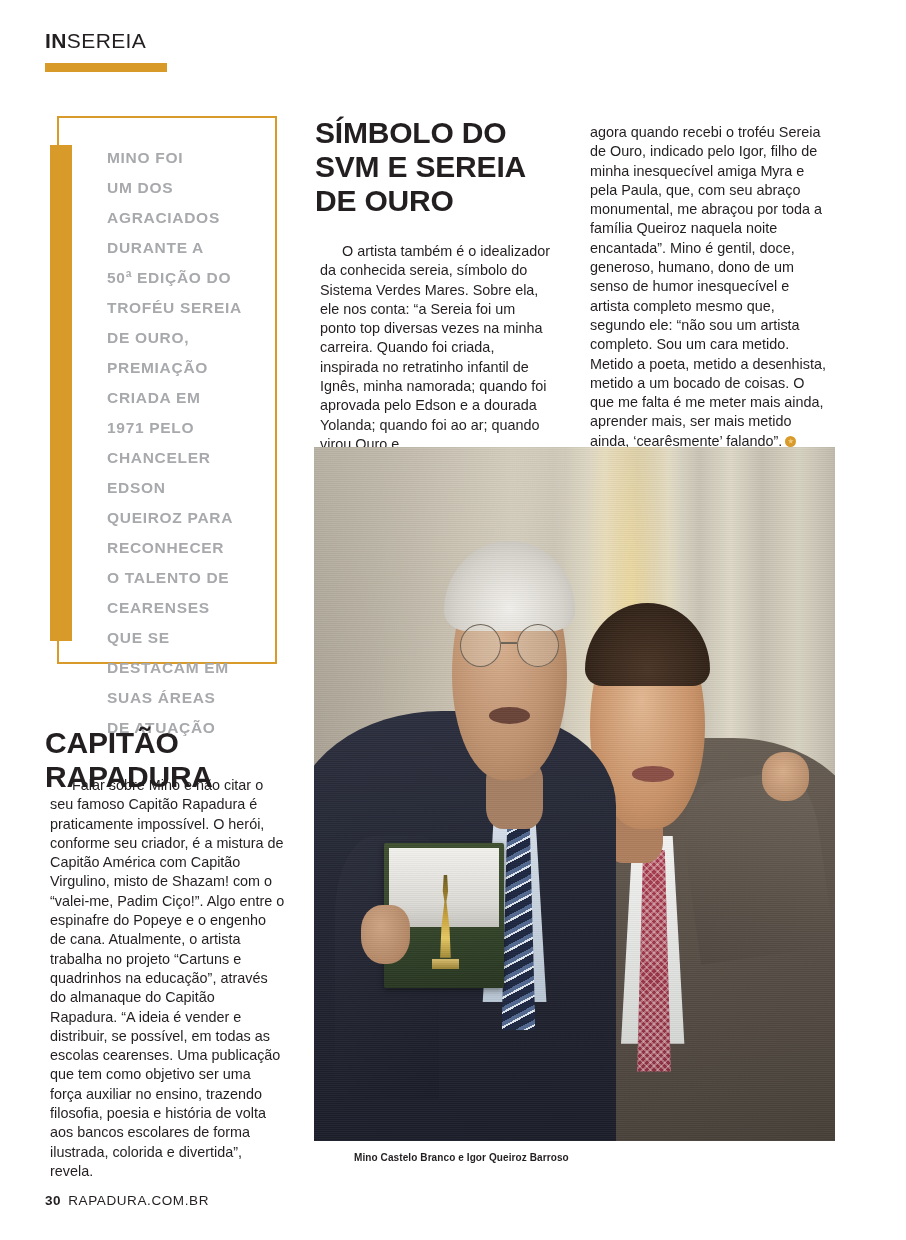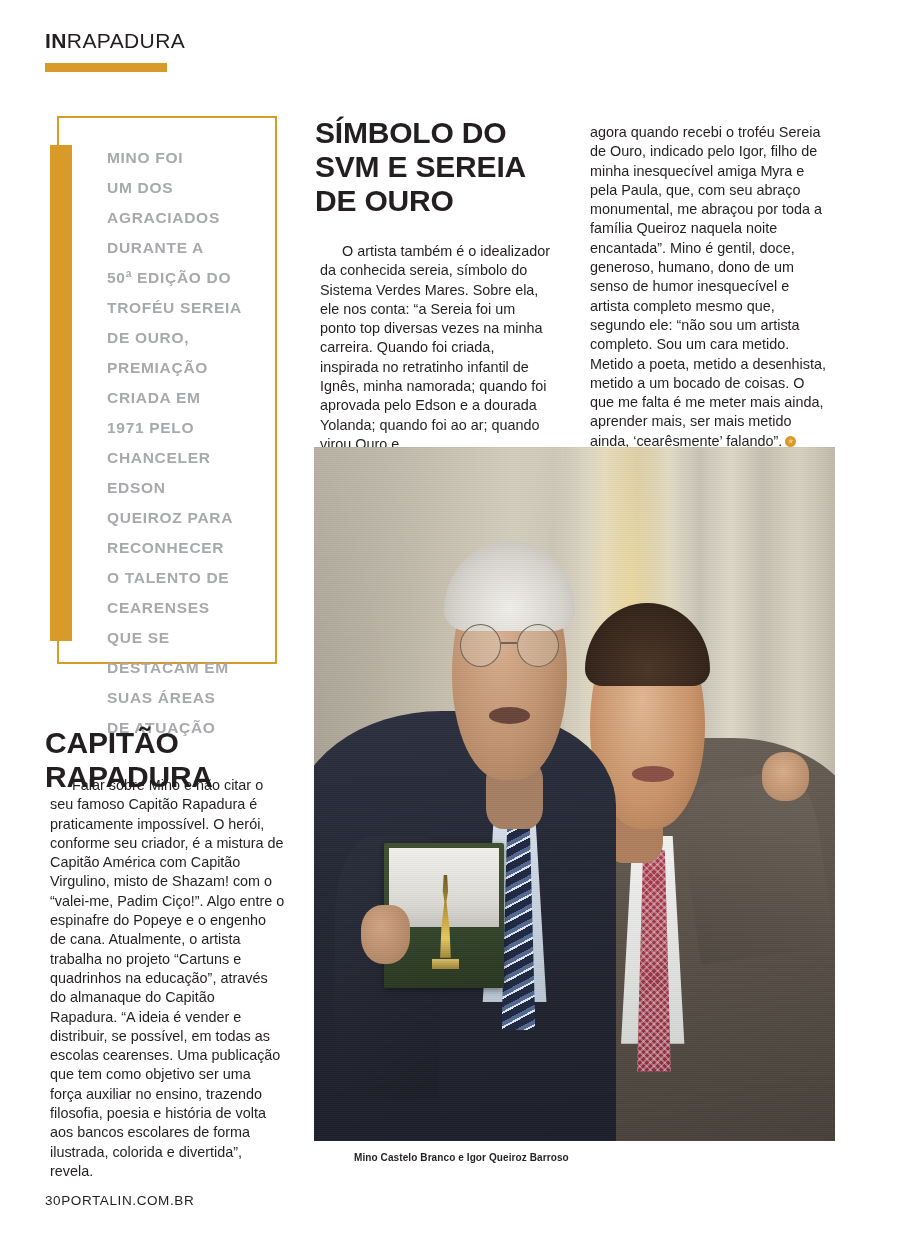--- a/index.html
+++ b/index.html
@@ -452,30 +452,31 @@
   .footer {
     position: absolute;
     left: 45px;
     top: 1193px;
     font-size: 13.5px;
     letter-spacing: 0.6px;
     color: #231f20;
     white-space: nowrap;
   }
   .footer .page-no {
-    font-weight: 400;
+    font-weight: 700;
+    margin-right: 7px;
   }
   .footer .site { font-weight: 400; }
 </style>
 </head>
 <body>
 
 <div class="masthead">
   <div class="masthead-title">
-    <span class="mh-bold">IN</span><span class="mh-light">RAPADURA</span>
+    <span class="mh-bold">IN</span><span class="mh-light">SEREIA</span>
   </div>
   <div class="masthead-rule"></div>
 </div>
 
 <div class="pullquote-box"></div>
 <div class="pullquote-bar"></div>
 <div class="pullquote-text">MINO FOI
 UM DOS
 AGRACIADOS
 DURANTE A
@@ -547,14 +548,14 @@
     <div class="trophy-base"></div>
   </div>
   <div class="p1-hand"></div>
 
   <div class="photo-grain"></div>
 </div>
 
 <div class="photo-caption">Mino Castelo Branco e Igor Queiroz Barroso</div>
 
 <div class="footer">
-  <span class="page-no">30</span><span class="site">PORTALIN.COM.BR</span>
+  <span class="page-no">30</span><span class="site">RAPADURA.COM.BR</span>
 </div>
 
 </body></html>

